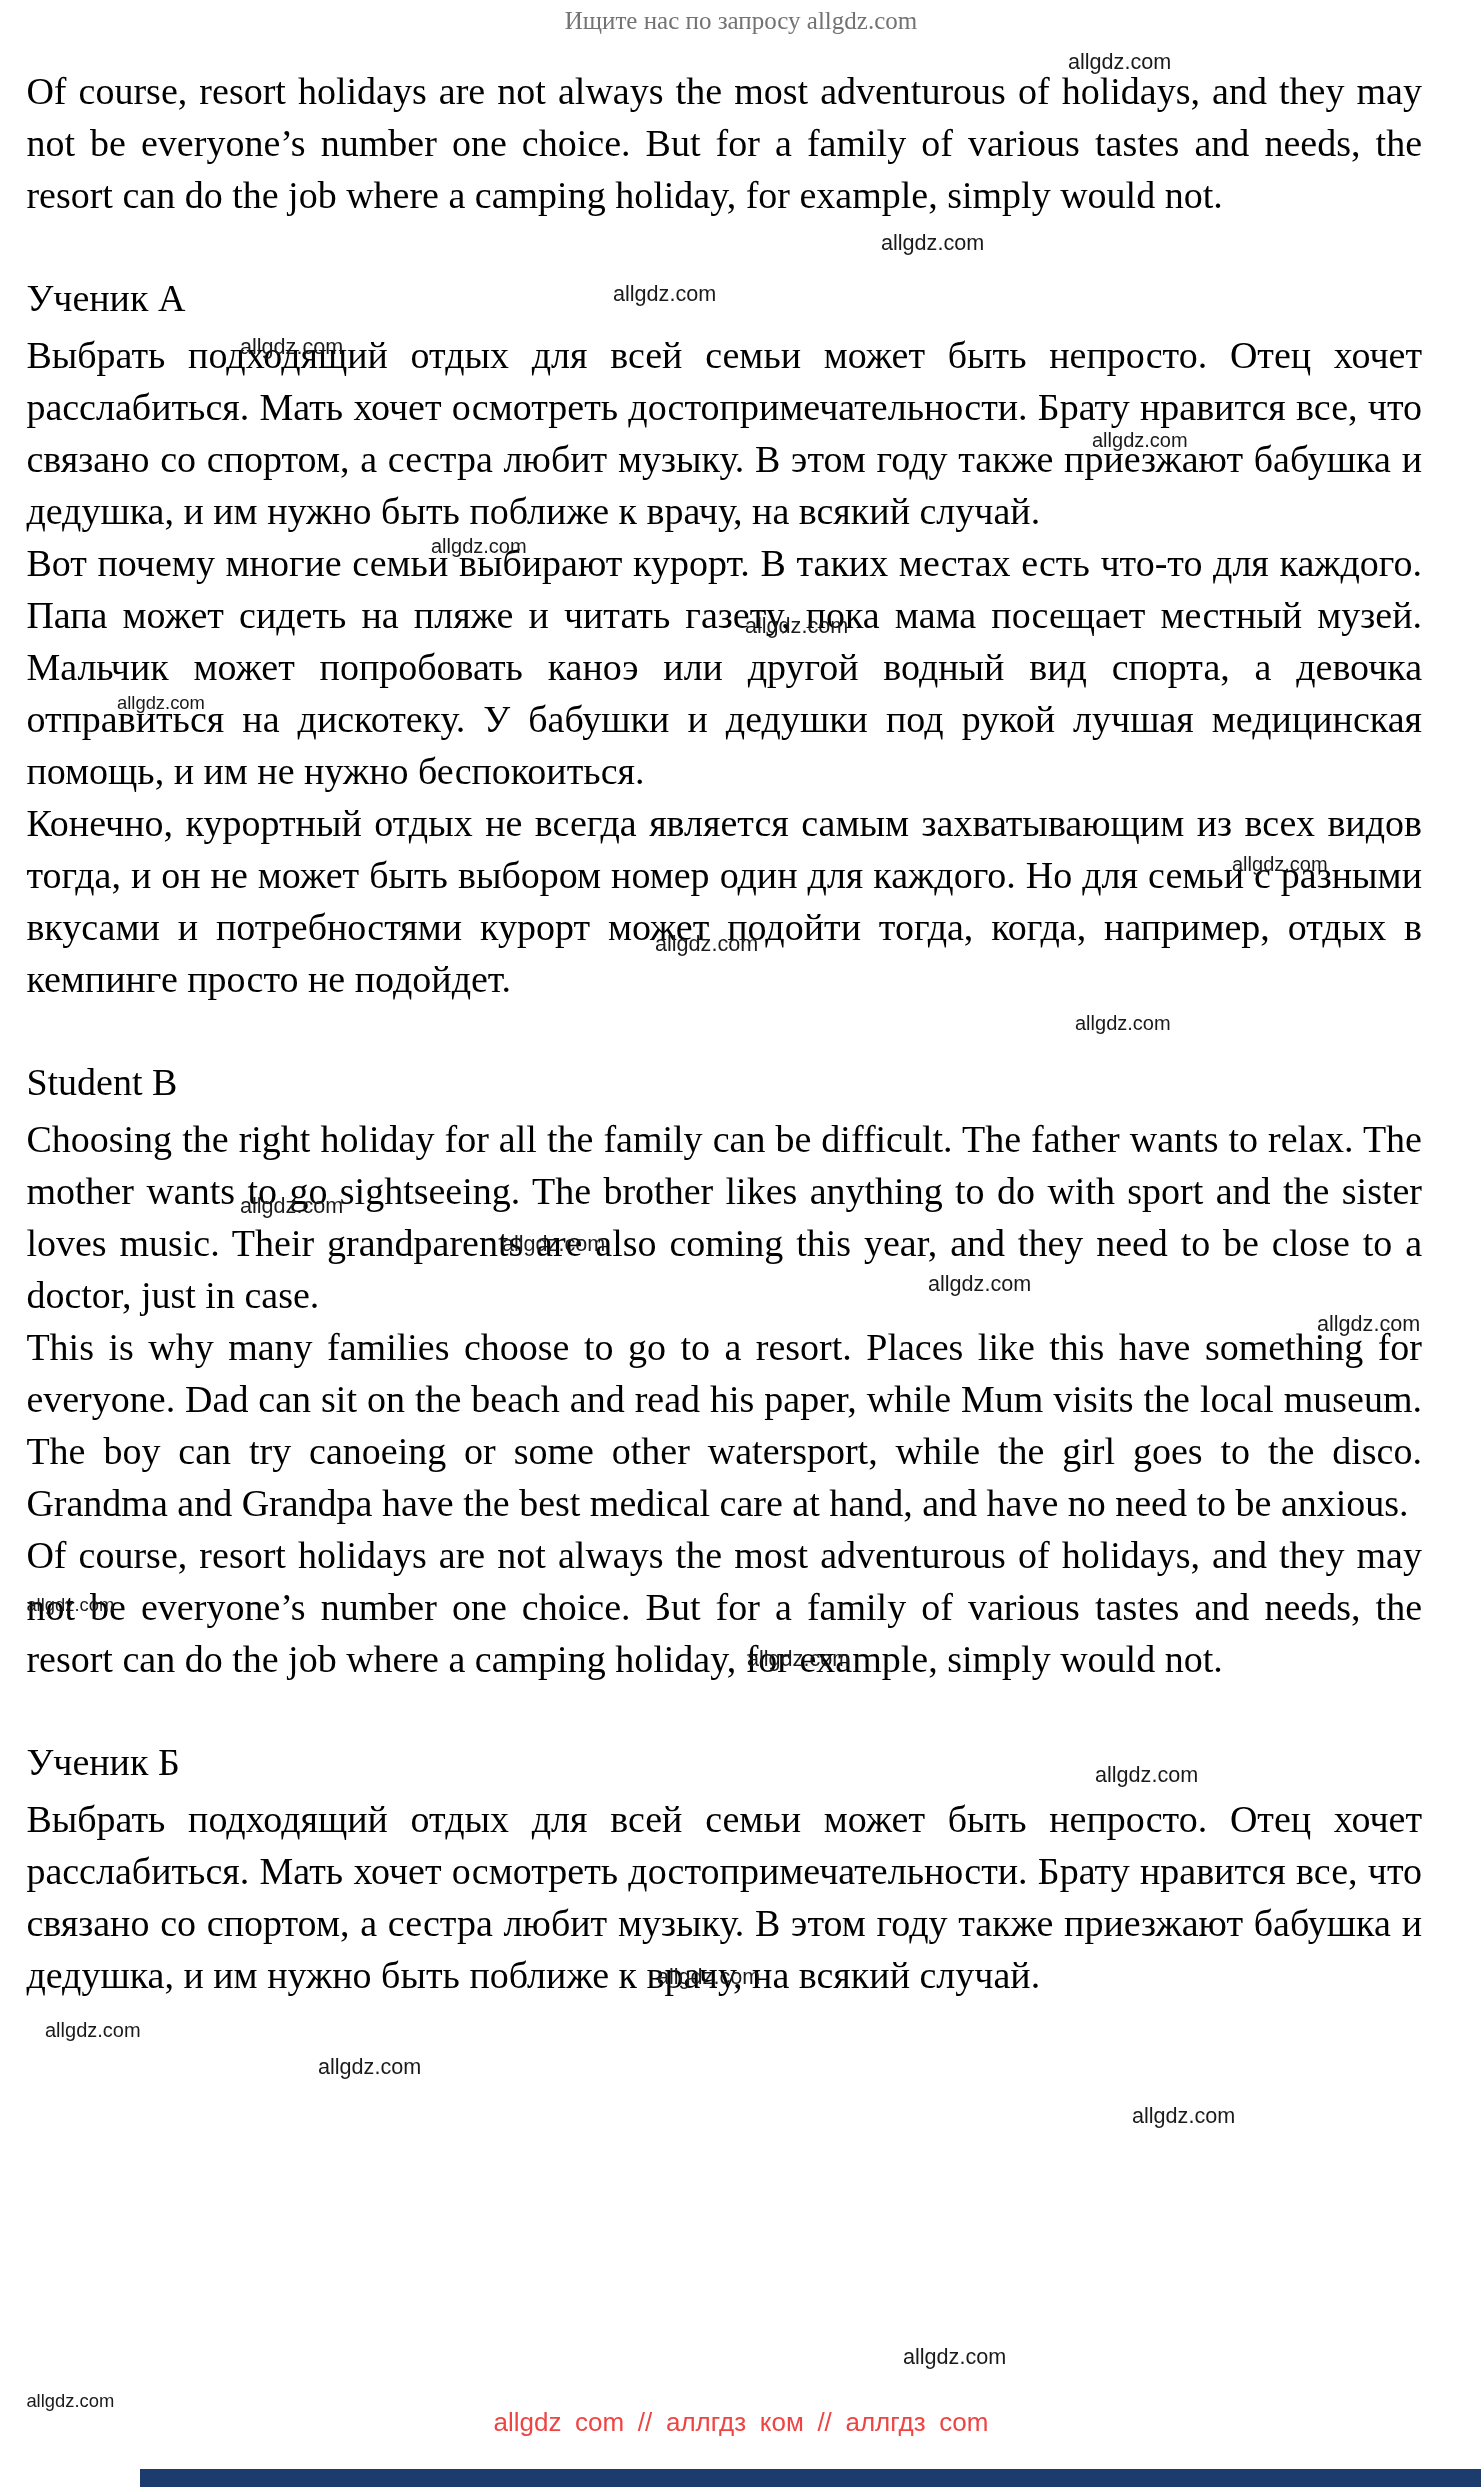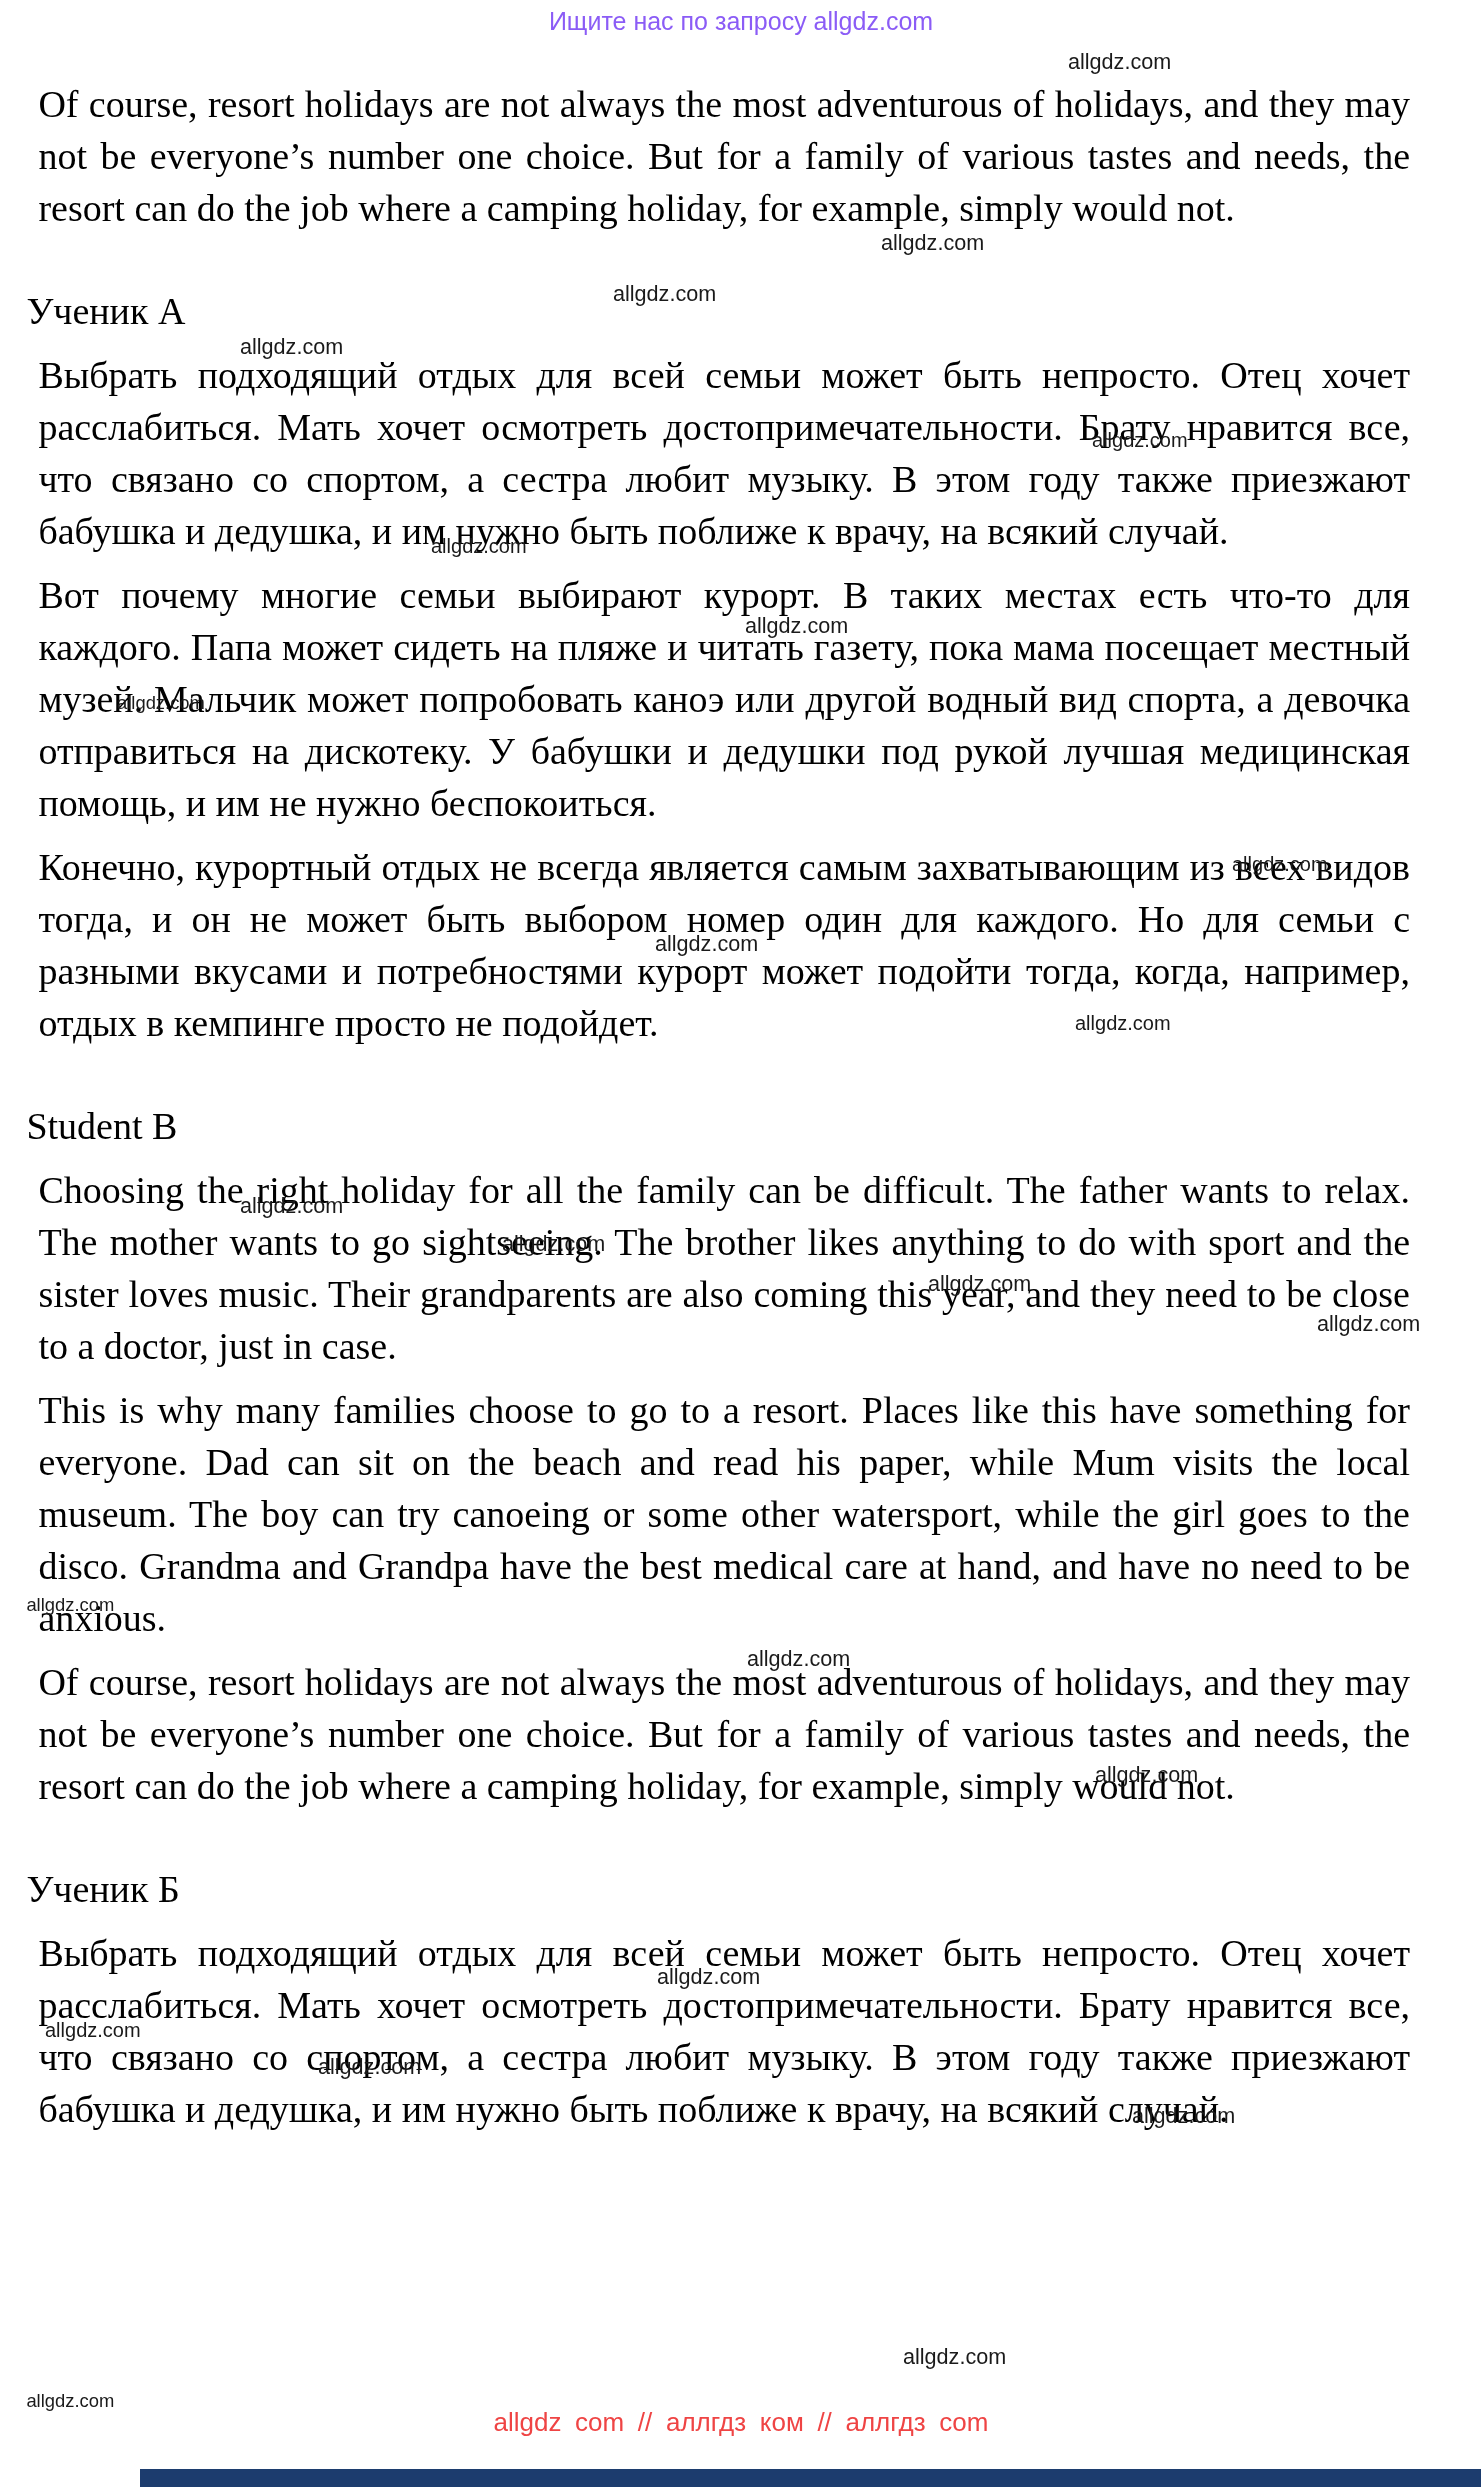--- a/index.html
+++ b/index.html
@@ -17,21 +17,21 @@
     padding-top:7.2px;
     text-align:center;
     font-family:"Liberation Sans", sans-serif;
     font-size:25px;
     font-weight:400;
   }
   .page{
     padding:30px 60px 0 26.4px;
   }
   .para{
-    margin:12px;
+    margin:0;
     font-size:38px;
     line-height:52px;
     text-align:justify;
   }
   .heading{
     margin:51px 0 4.8px 0;
     font-size:38px;
     line-height:52px;
     text-align:left;
   }
@@ -64,21 +64,21 @@
     color:#1a1a1a;
     white-space:nowrap;
     line-height:1.1;
   }
 </style>
 </head>
 <body>
 
 <div class="screen">
 
-  <div class="promo" style="color: #8b5cf6;">Ищите нас по запросу allgdz.com</div>
+  <div class="promo" style="color: #737373; font-family: Liberation Serif, serif;">Ищите нас по запросу allgdz.com</div>
 
   <div class="page">
     <p class="para" lang="en">Of course, resort holidays are not always the most adventurous of holidays, and they may not be everyone’s number one choice. But for a family of various tastes and needs, the resort can do the job where a camping holiday, for example, simply would not.</p>
     <p class="heading" lang="ru">Ученик А</p>
     <p class="para" lang="ru">Выбрать подходящий отдых для всей семьи может быть непросто. Отец хочет расслабиться. Мать хочет осмотреть достопримечательности. Брату нравится все, что связано со спортом, а сестра любит музыку. В этом году также приезжают бабушка и дедушка, и им нужно быть поближе к врачу, на всякий случай.</p>
     <p class="para" lang="ru">Вот почему многие семьи выбирают курорт. В таких местах есть что-то для каждого. Папа может сидеть на пляже и читать газету, пока мама посещает местный музей. Мальчик может попробовать каноэ или другой водный вид спорта, а девочка отправиться на дискотеку. У бабушки и дедушки под рукой лучшая медицинская помощь, и им не нужно беспокоиться.</p>
     <p class="para" lang="ru">Конечно, курортный отдых не всегда является самым захватывающим из всех видов тогда, и он не может быть выбором номер один для каждого. Но для семьи с разными вкусами и потребностями курорт может подойти тогда, когда, например, отдых в кемпинге просто не подойдет.</p>
     <p class="heading" lang="en">Student B</p>
     <p class="para" lang="en">Choosing the right holiday for all the family can be difficult. The father wants to relax. The mother wants to go sightseeing. The brother likes anything to do with sport and the sister loves music. Their grandparents are also coming this year, and they need to be close to a doctor, just in case.</p>
     <p class="para" lang="en">This is why many families choose to go to a resort. Places like this have something for everyone. Dad can sit on the beach and read his paper, while Mum visits the local museum. The boy can try canoeing or some other watersport, while the girl goes to the disco. Grandma and Grandpa have the best medical care at hand, and have no need to be anxious.</p>

